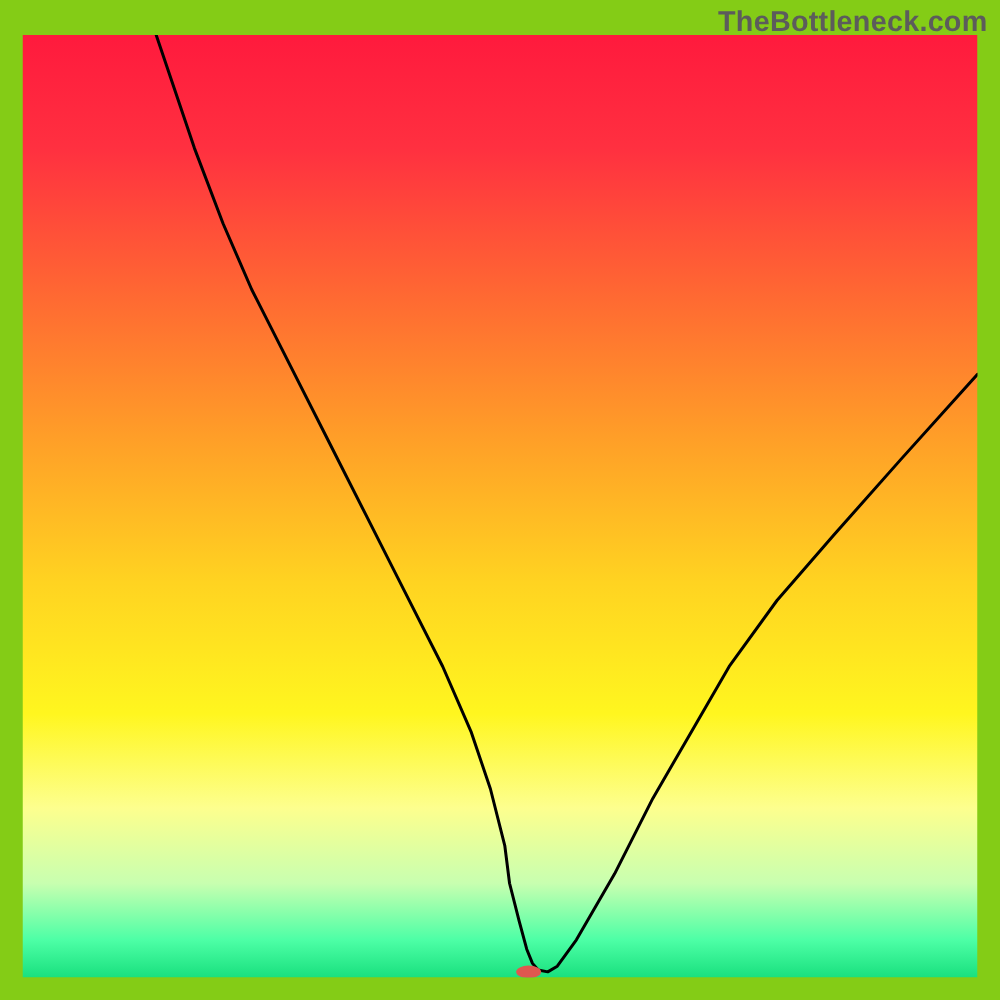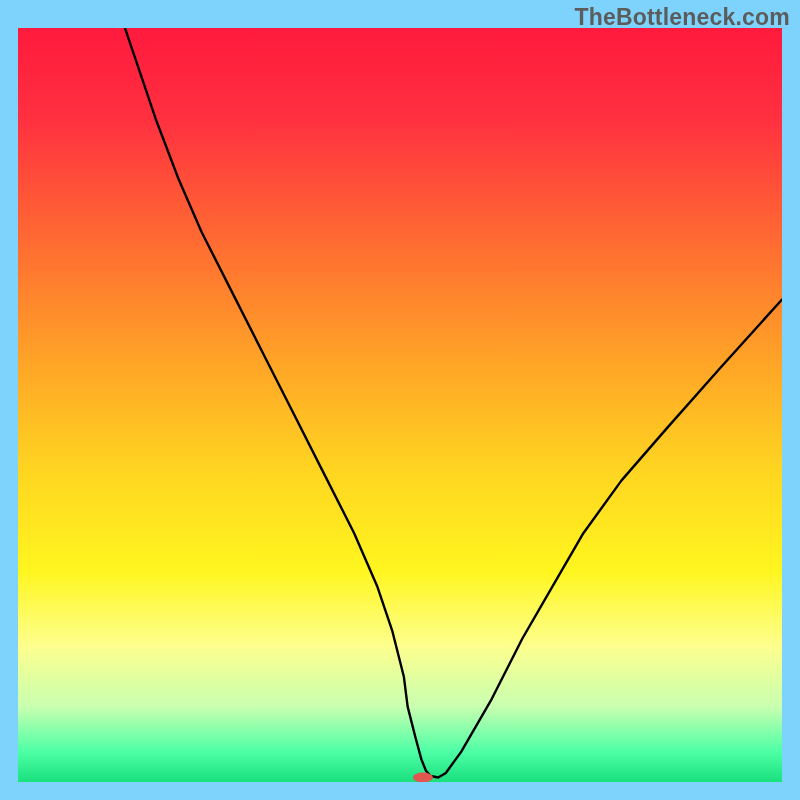--- a/index.html
+++ b/index.html
@@ -8,21 +8,21 @@
     width: 800px;
     height: 800px;
     background: #000;
     font-family: Arial, Helvetica, sans-serif;
     overflow: hidden;
   }
   .frame {
     position: relative;
     width: 800px;
     height: 800px;
-    background: #7dd3fc;
+    background: #84cc16;
   }
   .watermark {
     position: absolute;
     top: 4px;
     right: 10px;
     color: #5c5c5c;
     font-size: 23px;
     font-weight: 600;
     letter-spacing: 0.2px;
     z-index: 10;

